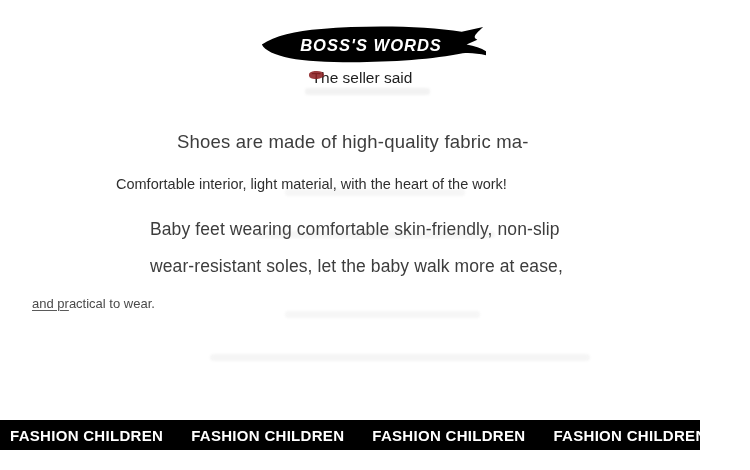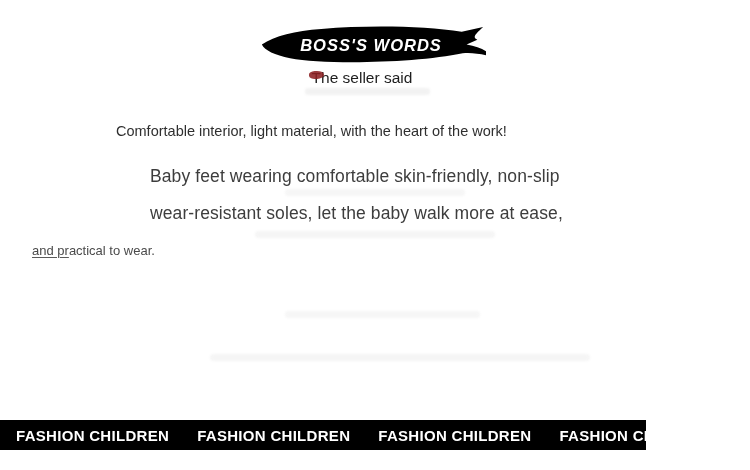--- a/index.html
+++ b/index.html
@@ -87,26 +87,26 @@
   .ghost.g1 { top: 88px;  left: 305px; width: 125px; }
   .ghost.g2 { top: 189px; left: 285px; width: 180px; opacity: .07; }
   .ghost.g3 { top: 231px; left: 255px; width: 240px; opacity: .08; }
   .ghost.g4 { top: 311px; left: 285px; width: 195px; opacity: .07; }
   .ghost.g5 { top: 354px; left: 210px; width: 380px; opacity: .08; }
 
   
   .banner {
     position: absolute;
     top: 420px; left: 0;
-    width: 646px; height: 30px;
+    width: 700px; height: 30px;
     box-sizing: border-box;
     display: flex;
     align-items: center;
     gap: 28px;
-    padding-left: 16px;
+    padding-left: 10px;
     overflow: hidden;
     white-space: nowrap;
   }
   .banner span {
     flex: 0 0 auto;
     font-size: 15px;
     font-weight: 700;
     letter-spacing: 0.3px;
   }
 </style>
@@ -118,20 +118,21 @@
     <path fill="#000000" d="M1,19 C14,10 35,5 62,3 C112,-1 168,0 206,6 L228,1 C219,9 217,12 222,14 L211,19 C224,21 233,26 238,32 C228,29 217,27 207,28 C160,38 66,40 30,33 C14,30 4,25 1,19 Z"></path>
     <text x="113" y="26" text-anchor="middle" font-size="17" font-style="italic" font-weight="bold" fill="#ffffff" letter-spacing="1">BOSS'S WORDS</text>
   </svg>
 </div>
 
 <div class="subtitle">
   <span class="t-mark">T</span><span>he seller said</span>
 </div>
 
 <div class="p1">
+  <div>Shoes are made of high-quality fabric ma-</div>
 </div>
 
 <div class="p2">Comfortable interior, light material, with the heart of the work!</div>
 
 <div class="p3">
   <div>Baby feet wearing comfortable skin-friendly, non-slip</div>
   <div>wear-resistant soles, let the baby walk more at ease,</div>
 </div>
 
 <div class="p4">

